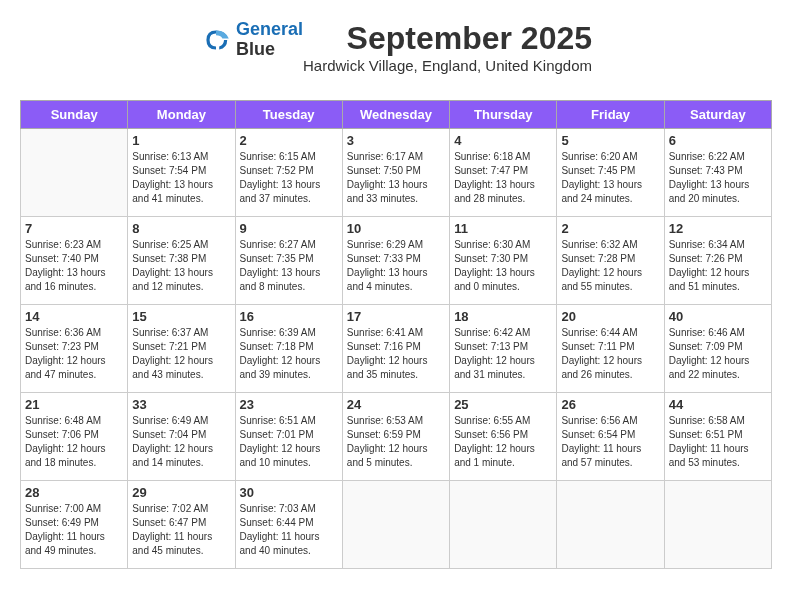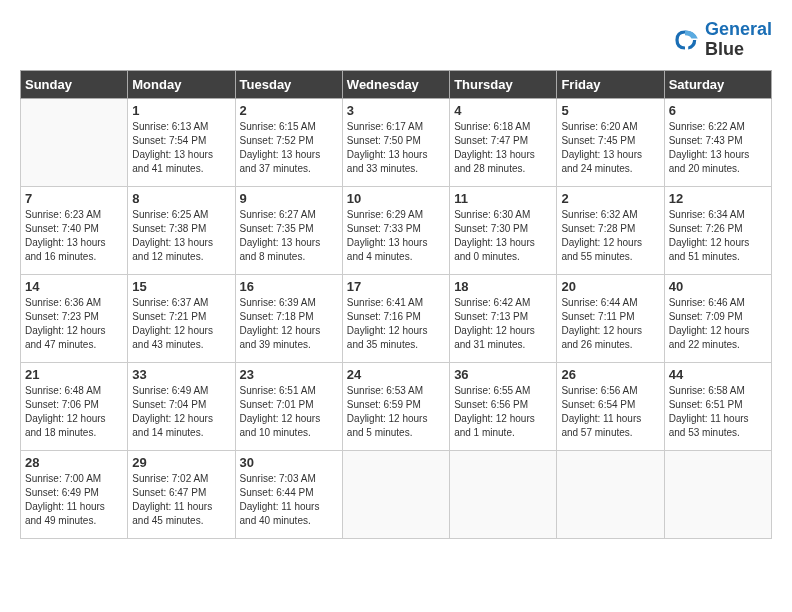--- a/index.html
+++ b/index.html
@@ -5,23 +5,23 @@
     * { box-sizing: border-box; margin: 0; padding: 0; }
     body {
       font-family: Arial, sans-serif;
       background: #fff;
       width: 792px;
       min-height: 612px;
       padding: 20px;
     }
     .header {
       display: flex;
-      justify-content: flex-end;
+      justify-content: center;
       align-items: flex-start;
-      margin-bottom: 10px;
+      margin-bottom: 26px;
     }
     .logo {
       display: flex;
       align-items: center;
     }
     .logo-text {
       font-size: 18px;
       font-weight: bold;
       color: #333;
       line-height: 1.1;
@@ -43,24 +43,24 @@
     .location {
       font-size: 15px;
       color: #333;
     }
     .calendar {
       width: 100%;
       border-collapse: collapse;
       font-size: 11px;
     }
     .calendar th {
-      background-color: #404040;
+      background-color: #8b5cf6;
       color: #fff;
       padding: 6px 4px;
-      text-align: left;
+      text-align: center;
       font-size: 13px;
       font-weight: bold;
       border: 1px solid #aaa;
     }
     .calendar td {
       border: 1px solid #ccc;
       vertical-align: top;
       padding: 4px;
       height: 88px;
       width: 107px;
@@ -88,20 +88,22 @@
       <path d="M8 20 Q8 8 20 8 Q30 8 34 16 L28 16 Q25 12 20 12 Q12 12 12 20 Q12 28 20 28 L20 32 Q8 32 8 20Z" fill="#1a6eb5"></path>
       <path d="M20 8 Q32 8 36 18 L28 18 Q26 14 20 14Z" fill="#5aaae0"></path>
       <path d="M34 20 Q34 30 24 32 L24 28 Q30 26 30 20Z" fill="#1a6eb5"></path>
     </svg>
     <div class="logo-text">
       <span class="logo-blue">General</span><br>
       <span>Blue</span>
     </div>
   </div>
   <div class="title-block">
+    <div class="month-title">September 2025</div>
+    <div class="location">Hardwick Village, England, United Kingdom</div>
   </div>
 </div>
 
 <table class="calendar">
   <thead>
     <tr id="header-row">
         <th>Sunday</th>
         <th>Monday</th>
         <th>Tuesday</th>
         <th>Wednesday</th>
@@ -209,21 +211,21 @@
         </td>
         <td>
           <span class="day-num">23</span>
           <div class="day-detail">Sunrise: 6:51 AM<br>Sunset: 7:01 PM<br>Daylight: 12 hours and 10 minutes.</div>
         </td>
         <td>
           <span class="day-num">24</span>
           <div class="day-detail">Sunrise: 6:53 AM<br>Sunset: 6:59 PM<br>Daylight: 12 hours and 5 minutes.</div>
         </td>
         <td>
-          <span class="day-num">36</span>
+          <span class="day-num">25</span>
           <div class="day-detail">Sunrise: 6:55 AM<br>Sunset: 6:56 PM<br>Daylight: 12 hours and 1 minute.</div>
         </td>
         <td>
           <span class="day-num">26</span>
           <div class="day-detail">Sunrise: 6:56 AM<br>Sunset: 6:54 PM<br>Daylight: 11 hours and 57 minutes.</div>
         </td>
         <td>
           <span class="day-num">44</span>
           <div class="day-detail">Sunrise: 6:58 AM<br>Sunset: 6:51 PM<br>Daylight: 11 hours and 53 minutes.</div>
         </td>

